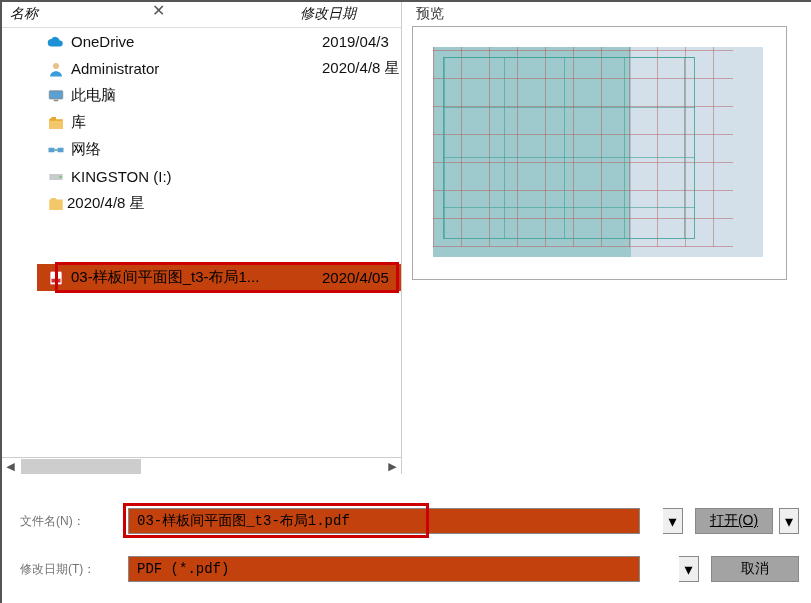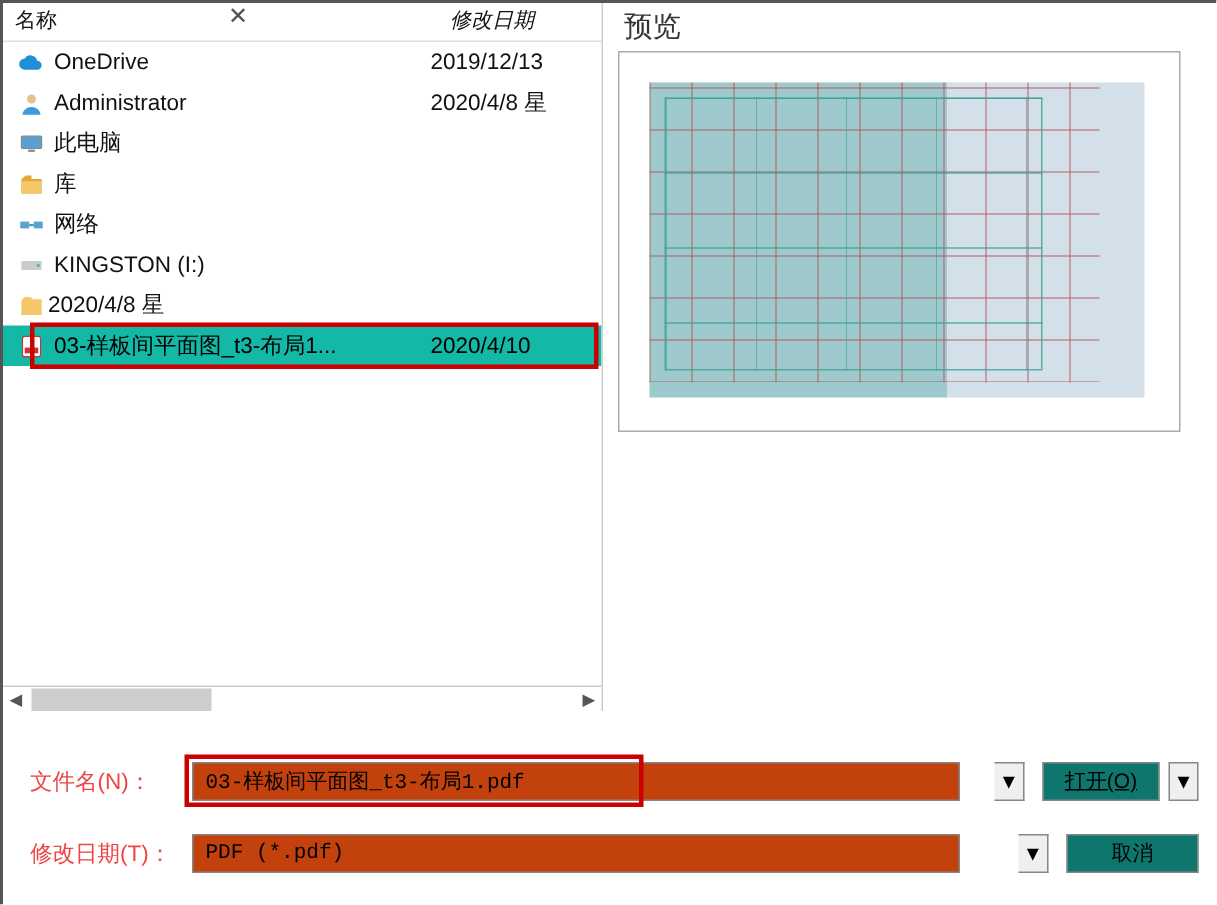--- a/index.html
+++ b/index.html
@@ -2,60 +2,60 @@
 <html><head>
   <meta charset="utf-8">
   <style>
     * { box-sizing: border-box; margin: 0; padding: 0; font-family: "Microsoft YaHei", sans-serif; }
     body { width: 811px; height: 603px; background: #fff; position: relative; overflow: hidden; }
     .wrap { width: 811px; height: 603px; border-left: 2px solid #555; border-top: 2px solid #555; }
     .top { display: flex; height: 472px; }
     .filelist-pane { width: 400px; border-right: 1px solid #ccc; display: flex; flex-direction: column; }
     .headers { display: flex; height: 26px; border-bottom: 1px solid #ddd; position: relative; }
     .hdr { font-size: 14px; padding: 3px 8px; color: #111; }
-    .hdr.name { width: 290px; }
+    .hdr.name { width: 290px; font-style: italic; }
     .hdr.date { flex: 1; font-style: italic; }
     .reorder-x { position:absolute; left:150px; top:-1px; font-size:16px; color:#555; }
-    .list { flex: 1; overflow: hidden; }
+    .list { flex: 1; overflow: hidden; padding-left: 35px; }
     .row { display: flex; align-items: center; height: 27px; padding-left: 8px; }
     .row .icon { width: 22px; height: 20px; display: flex; align-items: center; justify-content: center; }
     .row .nm { font-size: 15px; padding-left: 4px; width: 255px; white-space: nowrap; overflow: hidden; text-overflow: ellipsis; color: #111; }
     .row .dt { font-size: 15px; color: #111; white-space: nowrap; }
     .row.selected-wrap { position: relative; }
     .selected-outer { position:absolute; left:18px; right:2px; top:-2px; bottom:-2px; border:3px solid #c00; }
-    .row.selected-row { background: #14b8a6; }
+    .row.selected-row { background: #c2410c; margin-top: 47px; }
     .row.selected-row .nm, .row.selected-row .dt { color: #000; }
     .hscroll { display:flex; height:17px; border-top:1px solid #ccc; align-items:center; }
     .arrow { width:17px; height:17px; display:flex; align-items:center; justify-content:center; font-size:11px; color:#555; }
     .thumb { width:120px; height:15px; background:#cdcdcd; margin-left:2px; }
     .track { flex:1; }
     .preview-pane { flex:1; padding: 0 10px; }
-    .preview-label { font-size: 19px; color:#333; padding: 3px 4px; }
+    .preview-label { font-size: 14px; color:#333; padding: 3px 4px; }
     .preview-box { width: 375px; height: 254px; border:1px solid #aaa; padding:6px; background:#fff; background-image:
        repeating-linear-gradient(0deg, rgba(180,80,80,.45) 0 1px, transparent 1px 28px),
        repeating-linear-gradient(90deg, rgba(180,80,80,.45) 0 1px, transparent 1px 28px),
        linear-gradient(90deg, rgba(60,160,150,.35) 0 60%, transparent 60%),
        linear-gradient(0deg, rgba(80,130,170,.25), rgba(80,130,170,.25));
       background-position: 20px 20px, 20px 20px, 20px 20px, 20px 20px;
       background-size: 300px 200px, 300px 200px, 330px 210px, 330px 210px;
       background-repeat: no-repeat;
       position: relative; }
     .preview-box::after{content:"";position:absolute;left:30px;top:30px;width:250px;height:180px;border:1px solid rgba(60,160,150,.8);background:
        linear-gradient(90deg, rgba(60,160,150,.6) 0 1px, transparent 1px 100%),
        linear-gradient(0deg, rgba(60,160,150,.6) 0 1px, transparent 1px 100%);
       background-size: 60px 100%, 100% 50px; }
     .bottom { padding: 30px 12px 8px 18px; }
     .form-row { display:flex; align-items:center; height: 34px; }
-    .lbl { font-size: 15px; width: 108px; color:#ef4444; }
+    .lbl { font-size: 12px; width: 108px; color:#737373; }
     .combo { position: relative; flex:1; display:flex; }
     .combo input, .combo select { width: 512px; height: 26px; font-size: 14px; padding: 2px 8px; border:1px solid #888; background:#c2410c; font-family:"SimSun","Courier New",monospace; }
     .highlight-box { position:absolute; left:-5px; top:-5px; width:306px; height:35px; border:3px solid #c00; pointer-events:none; }
     .dd-btn{ position:absolute; right:0; top:0; width:20px; height:26px; border:1px solid #888; border-left:none; background:#efefef; display:flex; align-items:center; justify-content:center; }
     .btns { display:flex; gap:6px; margin-left:12px; }
-    .btn { width:78px; height:26px; border:1px solid #888; background:#0f766e; font-size:14px; }
+    .btn { width:78px; height:26px; border:1px solid #888; background:#a3a3a3; font-size:14px; }
     .dropbtn { width:20px; height:26px; border:1px solid #888; background:#efefef; display:flex; align-items:center; justify-content:center; }
     .spacer-row { height:14px; }
     .svg-icon { width:18px; height:18px; }
   </style>
 </head>
 <body>
 
 <div class="wrap">
   <div class="top">
     <div class="filelist-pane">
@@ -65,21 +65,21 @@
         <div class="reorder-x">✕</div>
       </div>
       <div class="list" id="list">
           <div class="row">
             <span class="icon">
               <svg class="svg-icon" viewBox="0 0 24 24">
                 <path fill="#1e90d6" d="M6 18a5 5 0 010-10 6 6 0 0111 2 4 4 0 010 8H6z"></path>
               </svg>
             </span>
             <span class="nm">OneDrive</span>
-            <span class="dt">2019/12/13</span>
+            <span class="dt">2019/04/3</span>
           </div>
           <div class="row">
             <span class="icon">
               <svg class="svg-icon" viewBox="0 0 24 24">
                 <circle cx="12" cy="8" r="4" fill="#e6c28a"></circle>
                 <path fill="#3a9cd8" d="M4 22c0-4 4-7 8-7s8 3 8 7H4z"></path>
               </svg>
             </span>
             <span class="nm">Administrator</span>
             <span class="dt">2020/4/8 星</span>
@@ -134,21 +134,21 @@
             <span class="dt">2020/4/8 星</span>
           </div>
           <div class="row selected-row selected-wrap">
             <span class="icon">
               <svg class="svg-icon" viewBox="0 0 24 24">
                 <rect x="4" y="3" width="16" height="18" rx="2" fill="#fff" stroke="#c33"></rect>
                 <rect x="6" y="13" width="12" height="5" fill="#c33"></rect>
               </svg>
             </span>
             <span class="nm">03-样板间平面图_t3-布局1...</span>
-            <span class="dt">2020/4/10</span>
+            <span class="dt">2020/4/05</span>
             <div class="selected-outer"></div>
           </div>
         </div>
       <div class="hscroll">
         <div class="arrow">◀</div>
         <div class="thumb"></div>
         <div class="track"></div>
         <div class="arrow">▶</div>
       </div>
     </div>

